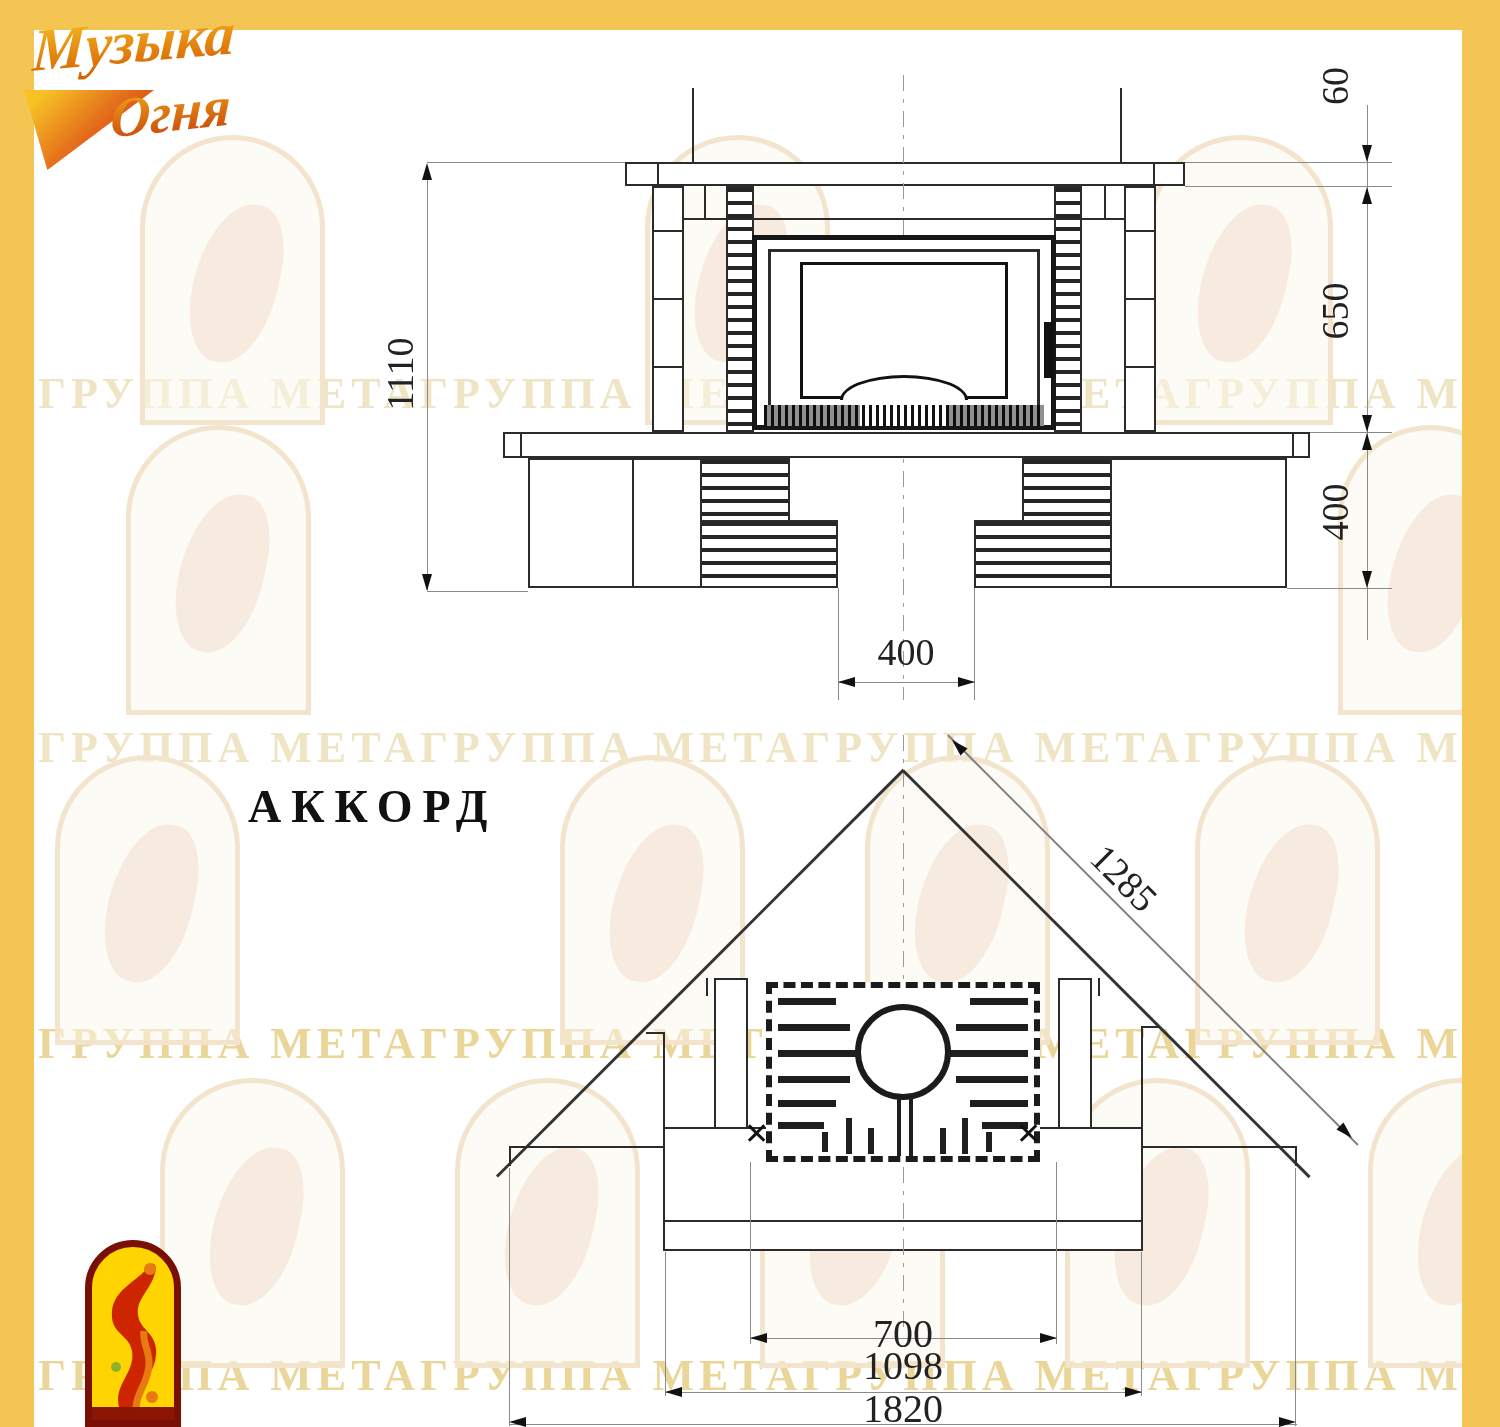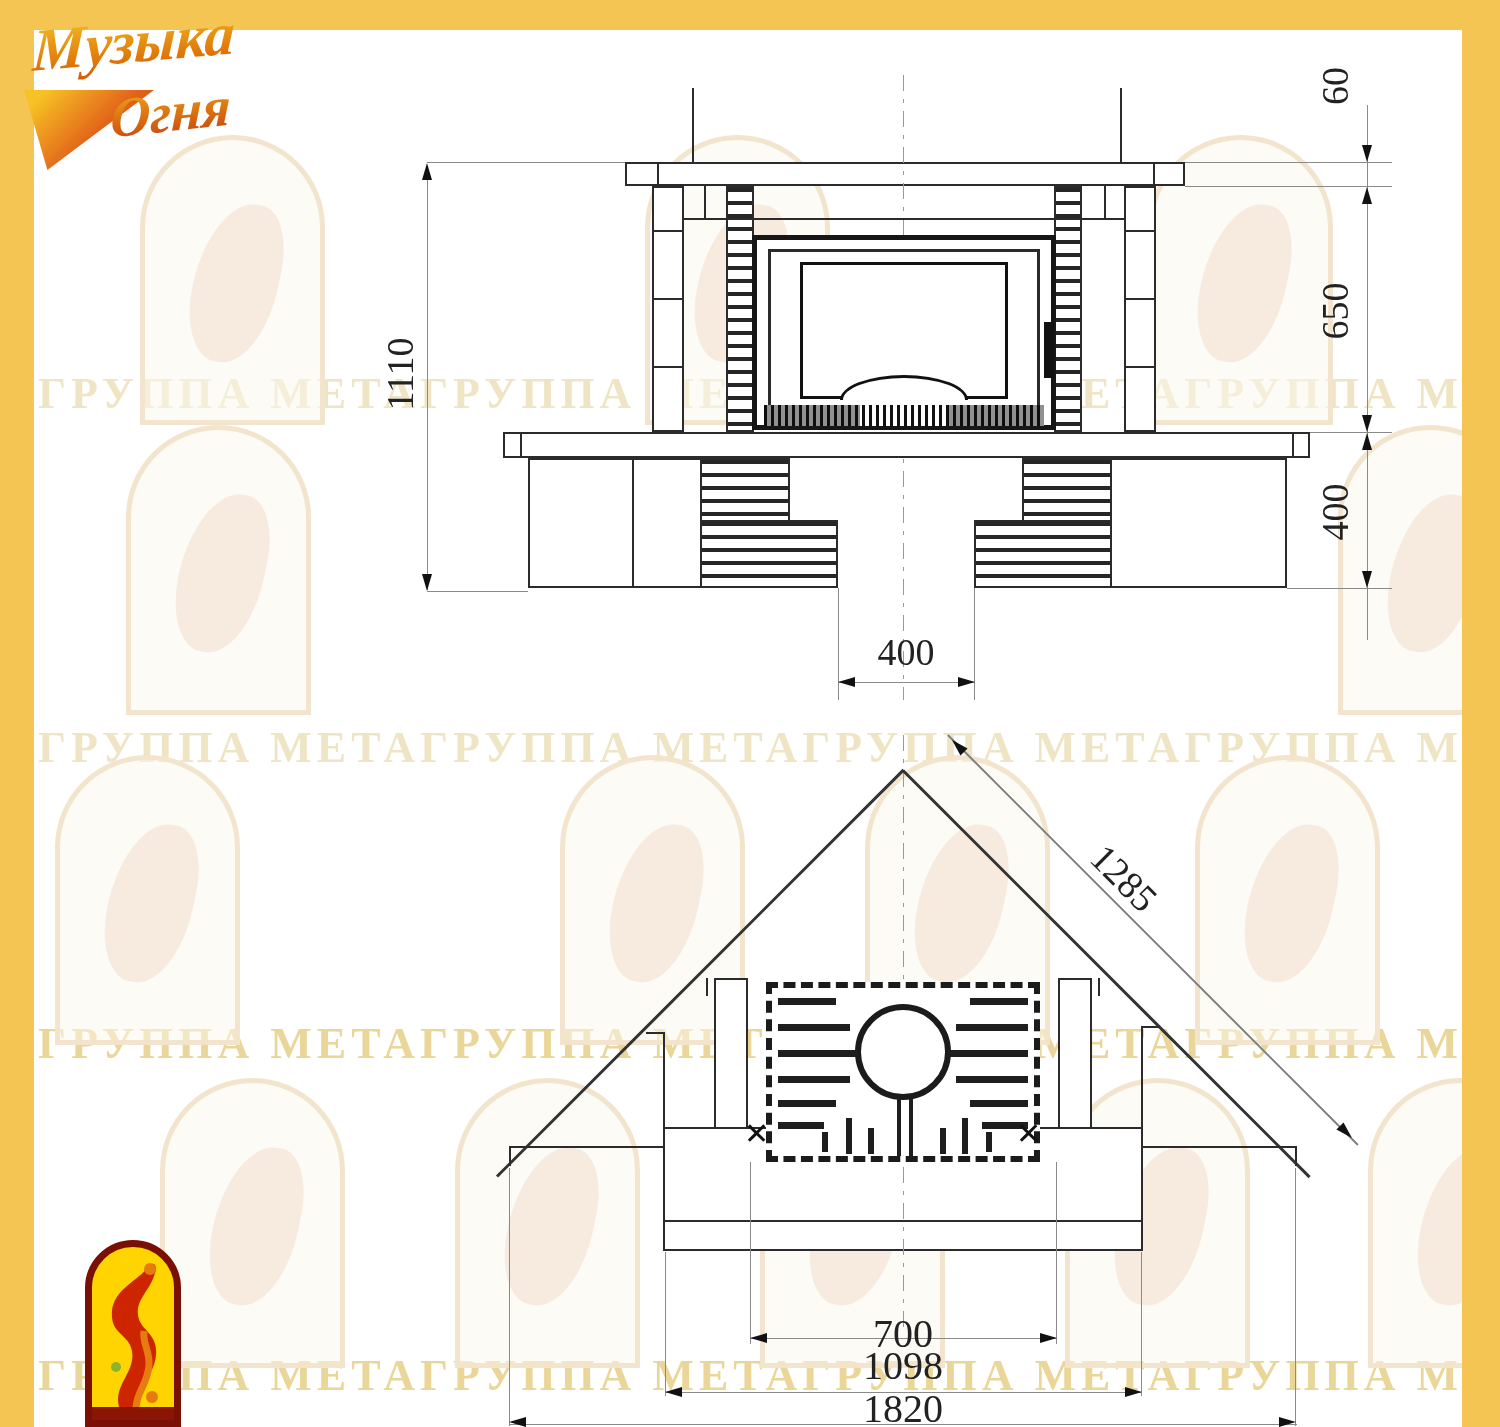--- a/index.html
+++ b/index.html
@@ -185,20 +185,21 @@
   <div class="dimlabel rot90" style="left:1265px;top:289px;width:140px">650</div>
   <div class="dimlabel rot90" style="left:1265px;top:490px;width:140px">400</div>
 
   <div class="vthin" style="left:838px;top:588px;height:112px"></div>
   <div class="vthin" style="left:974px;top:588px;height:112px"></div>
   <div class="hthin" style="left:838px;top:682px;width:136px"></div>
   <div class="al" style="left:838px;top:677px"></div>
   <div class="ar" style="left:958px;top:677px"></div>
   <div class="dimlabel" style="left:836px;top:630px;width:140px">400</div>
 
+  <div class="title">АККОРД</div>
 
   <div class="cline" style="left:903px;top:735px;height:600px"></div>
 
   <div class="diag" style="left:497px;top:1175px;width:575px;transform:rotate(-45deg)"></div>
   <div class="diag" style="left:903px;top:769px;width:575px;transform:rotate(45deg)"></div>
   <div class="hl" style="left:509px;top:1146px;width:154px"></div>
   <div class="vl" style="left:509px;top:1146px;height:20px"></div>
   <div class="hl" style="left:1143px;top:1146px;width:154px"></div>
   <div class="vl" style="left:1295px;top:1146px;height:20px"></div>
 

